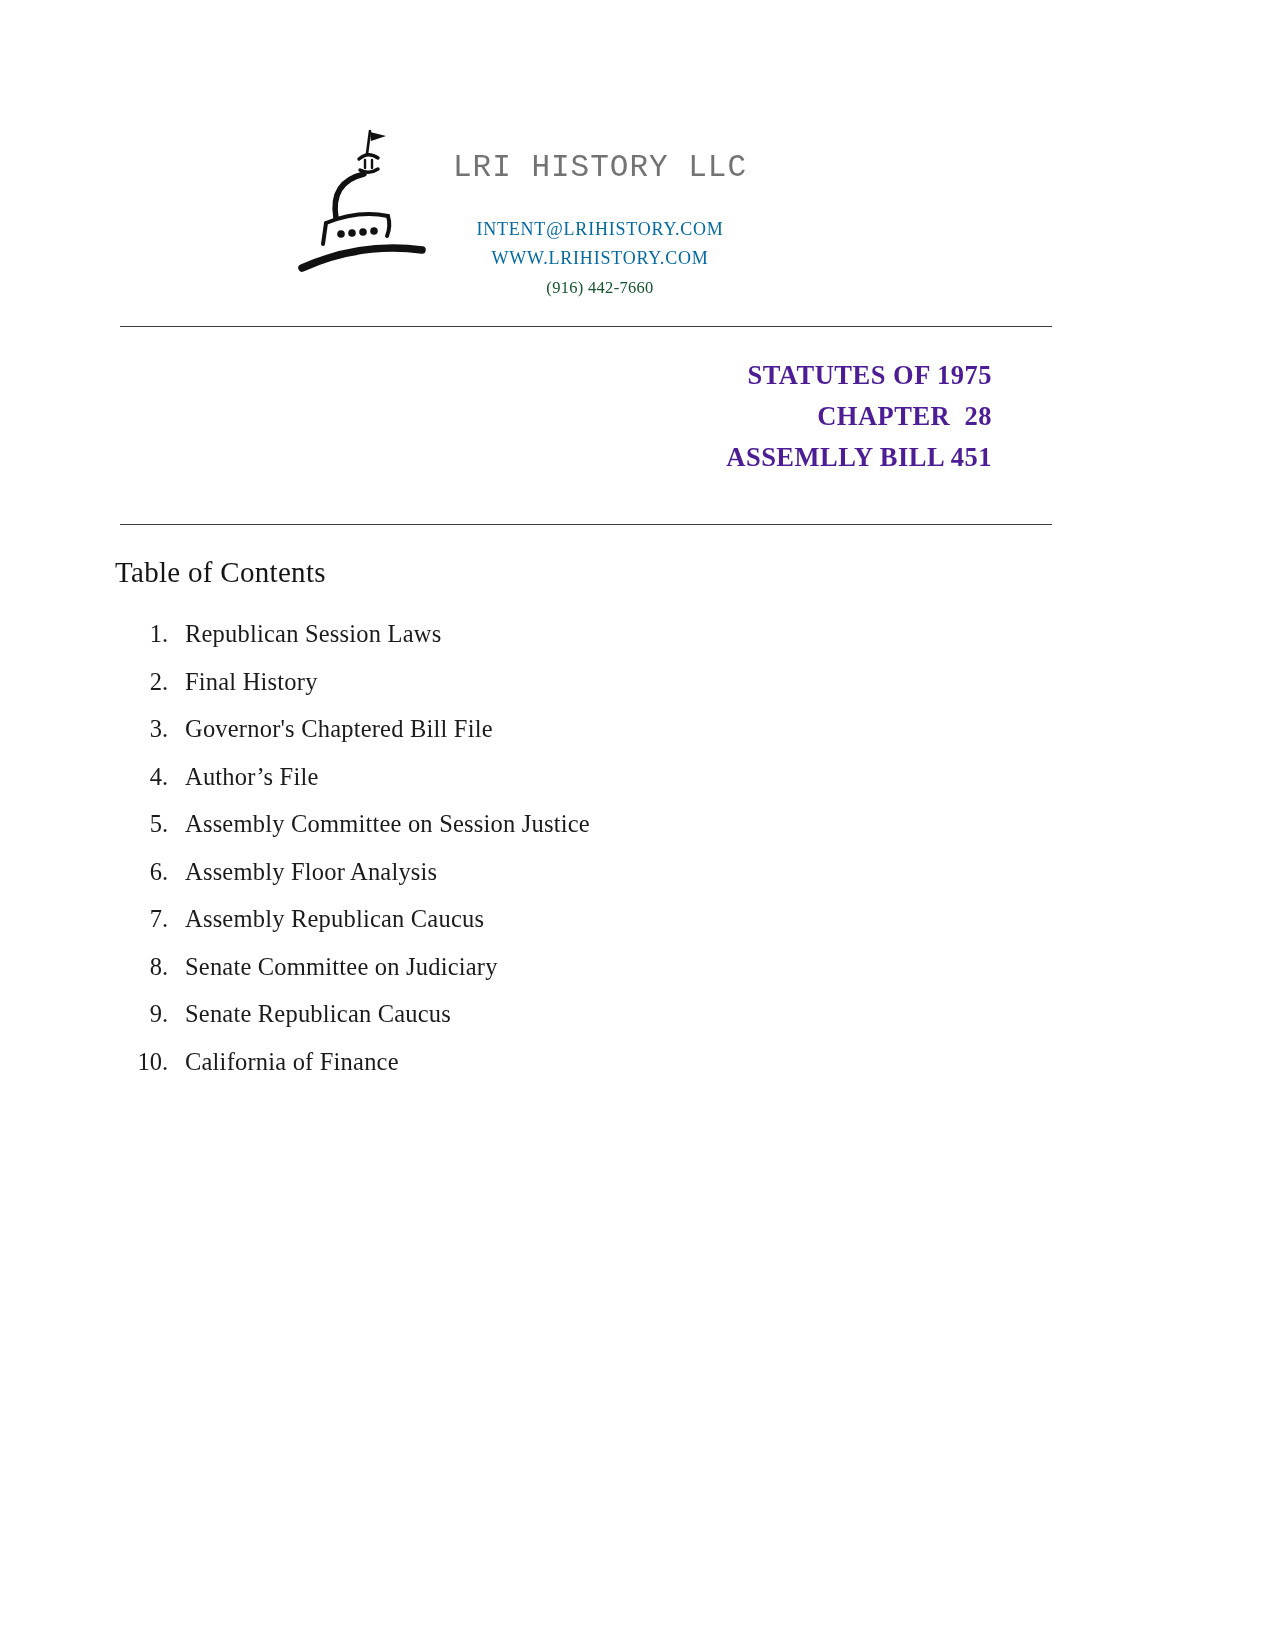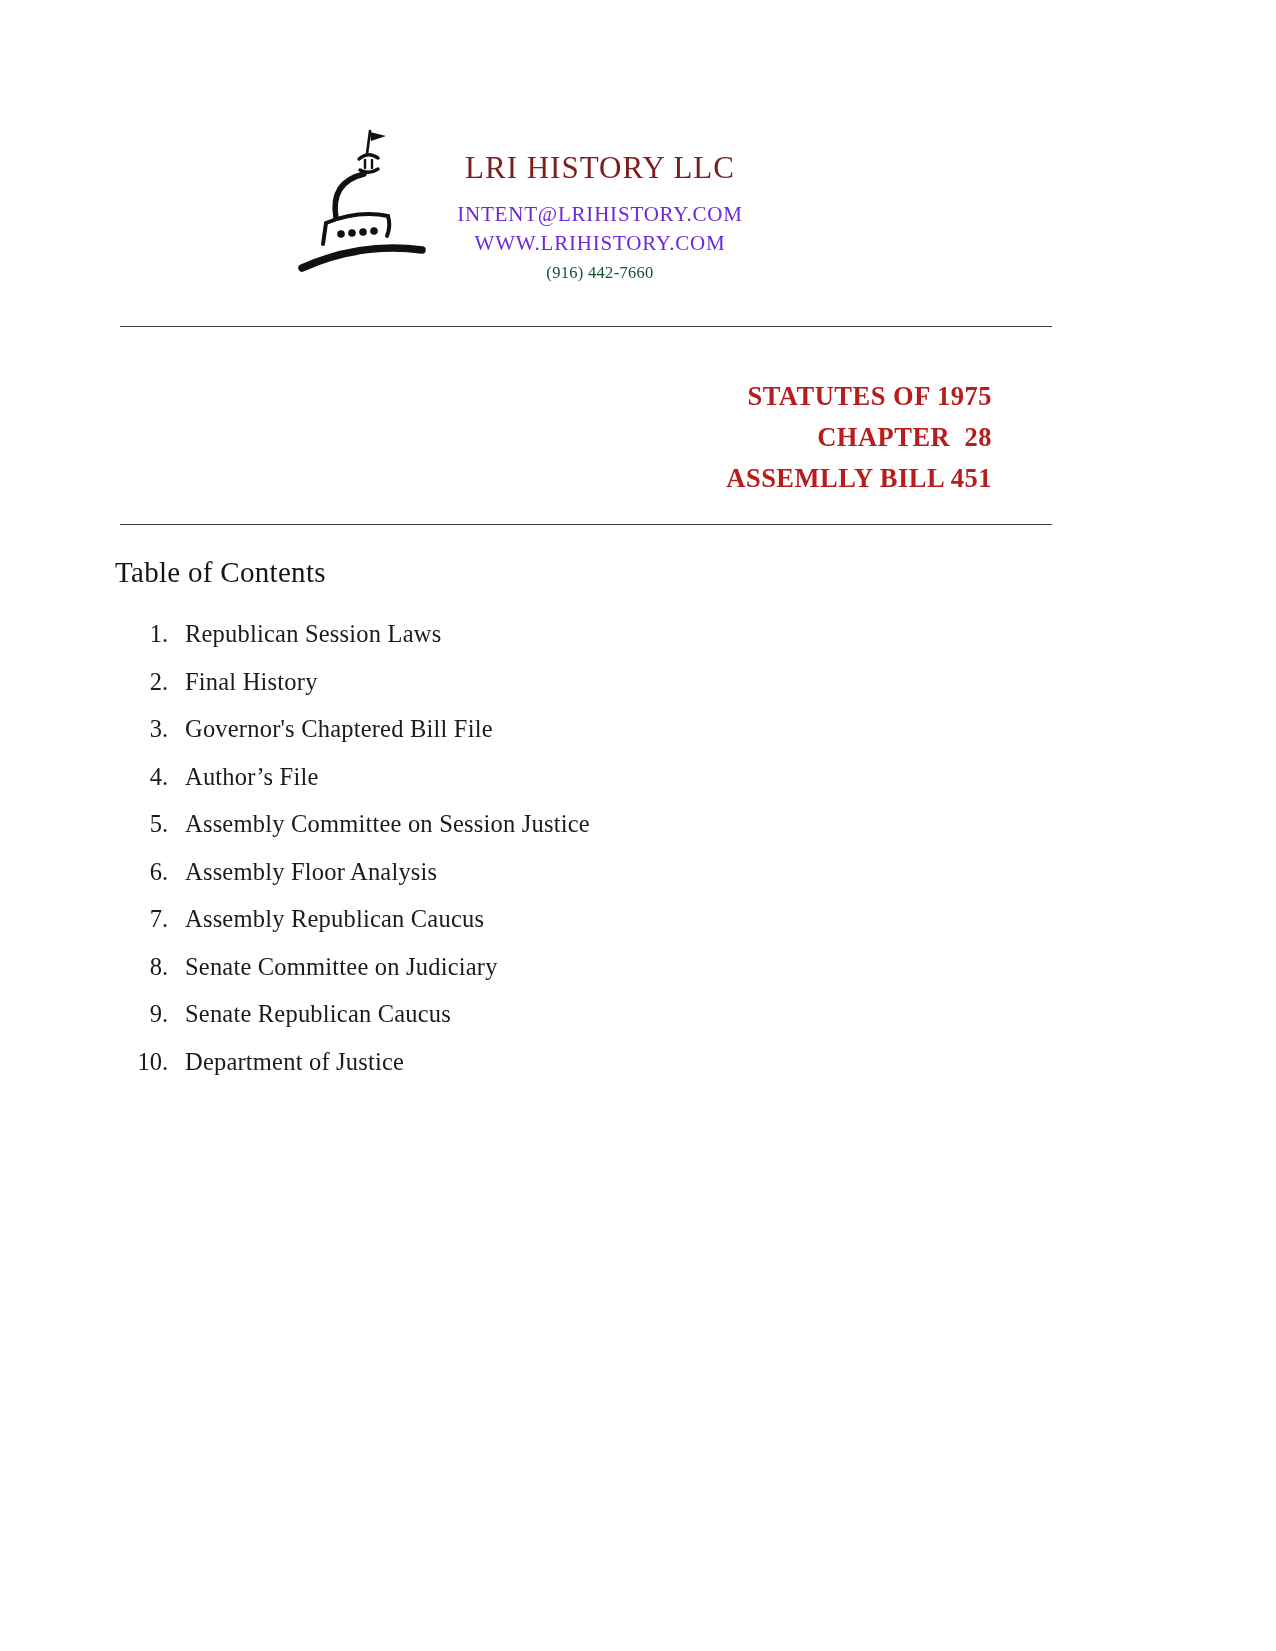--- a/index.html
+++ b/index.html
@@ -29,28 +29,29 @@
   .header-text {
     position: absolute;
     left: 385px;
     top: 150px;
     width: 430px;
     text-align: center;
   }
   .company-name {
     font-size: 31px;
     letter-spacing: 1px;
-    color: #7f1d1d;
-    margin-bottom: 14px;
-    white-space: pre;
+    color: #737373;
+    margin-bottom: 30px;
+    white-space: pre;
+    font-family: Liberation Mono, monospace;
   }
   .contact-line {
-    font-size: 21px;
+    font-size: 18px;
     letter-spacing: 0.8px;
-    color: #6d28d9;
+    color: #0369a1;
     line-height: 29px;
     white-space: pre;
   }
   .phone-line {
     font-size: 16.5px;
     letter-spacing: 0.3px;
     color: #14532d;
     line-height: 30px;
     white-space: pre;
   }
@@ -62,24 +63,24 @@
     border: none;
     border-top: 1.6px solid #3c3c3c;
   }
   .rule-1 { top: 326px; }
   .rule-2 { top: 524px; }
 
   
   .title-block {
     position: absolute;
     left: 420px;
-    top: 376px;
+    top: 355px;
     width: 572px;
     text-align: right;
-    color: #b91c1c;
+    color: #4c1d95;
     font-weight: bold;
   }
   .title-line {
     font-size: 26.5px;
     line-height: 41px;
     letter-spacing: 0.5px;
     white-space: pre;
   }
 
   
@@ -200,17 +201,17 @@
     <div class="toc-row">
       <span class="toc-num">8.</span>
       <span class="toc-label">Senate Committee on Judiciary</span>
     </div>
     <div class="toc-row">
       <span class="toc-num">9.</span>
       <span class="toc-label">Senate Republican Caucus</span>
     </div>
     <div class="toc-row">
       <span class="toc-num">10.</span>
-      <span class="toc-label">Department of Justice</span>
+      <span class="toc-label">California of Finance</span>
     </div>
   </div>
 
 </div>
 
 </body></html>

